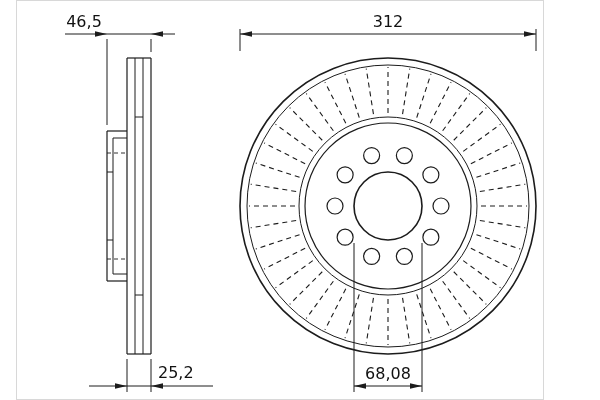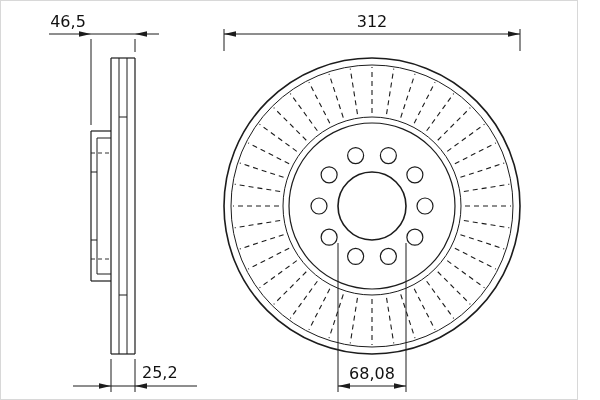--- a/index.html
+++ b/index.html
@@ -1,17 +1,17 @@
 <!DOCTYPE html>
 <html><head>
 <meta charset="utf-8">
 <style>
   html,body{margin:0;padding:0;background:#ffffff;}
   body{width:600px;height:400px;overflow:hidden;font-family:"DejaVu Sans","Liberation Sans",sans-serif;}
-  .sheet{width:578px;height:400px;background:#ffffff;box-sizing:border-box;border:1px solid #d8d8d8;}
+  .sheet{width:528px;height:400px;background:#ffffff;box-sizing:border-box;border:1px solid #d8d8d8;margin-left:16px;}
   svg{display:block;}
   .ln{stroke:#1c1c1c;fill:none;}
   .thick{stroke-width:1.6;}
   .med{stroke-width:1.2;}
   .thin{stroke-width:1;}
   .dim{stroke:#1c1c1c;stroke-width:1;fill:none;}
   .hidden-ln{stroke:#1c1c1c;stroke-width:0.9;stroke-dasharray:4 3;fill:none;}
   .dim-text{fill:#111111;font-size:16px;font-family:"DejaVu Sans","Liberation Sans",sans-serif;}
 </style>
 </head>

